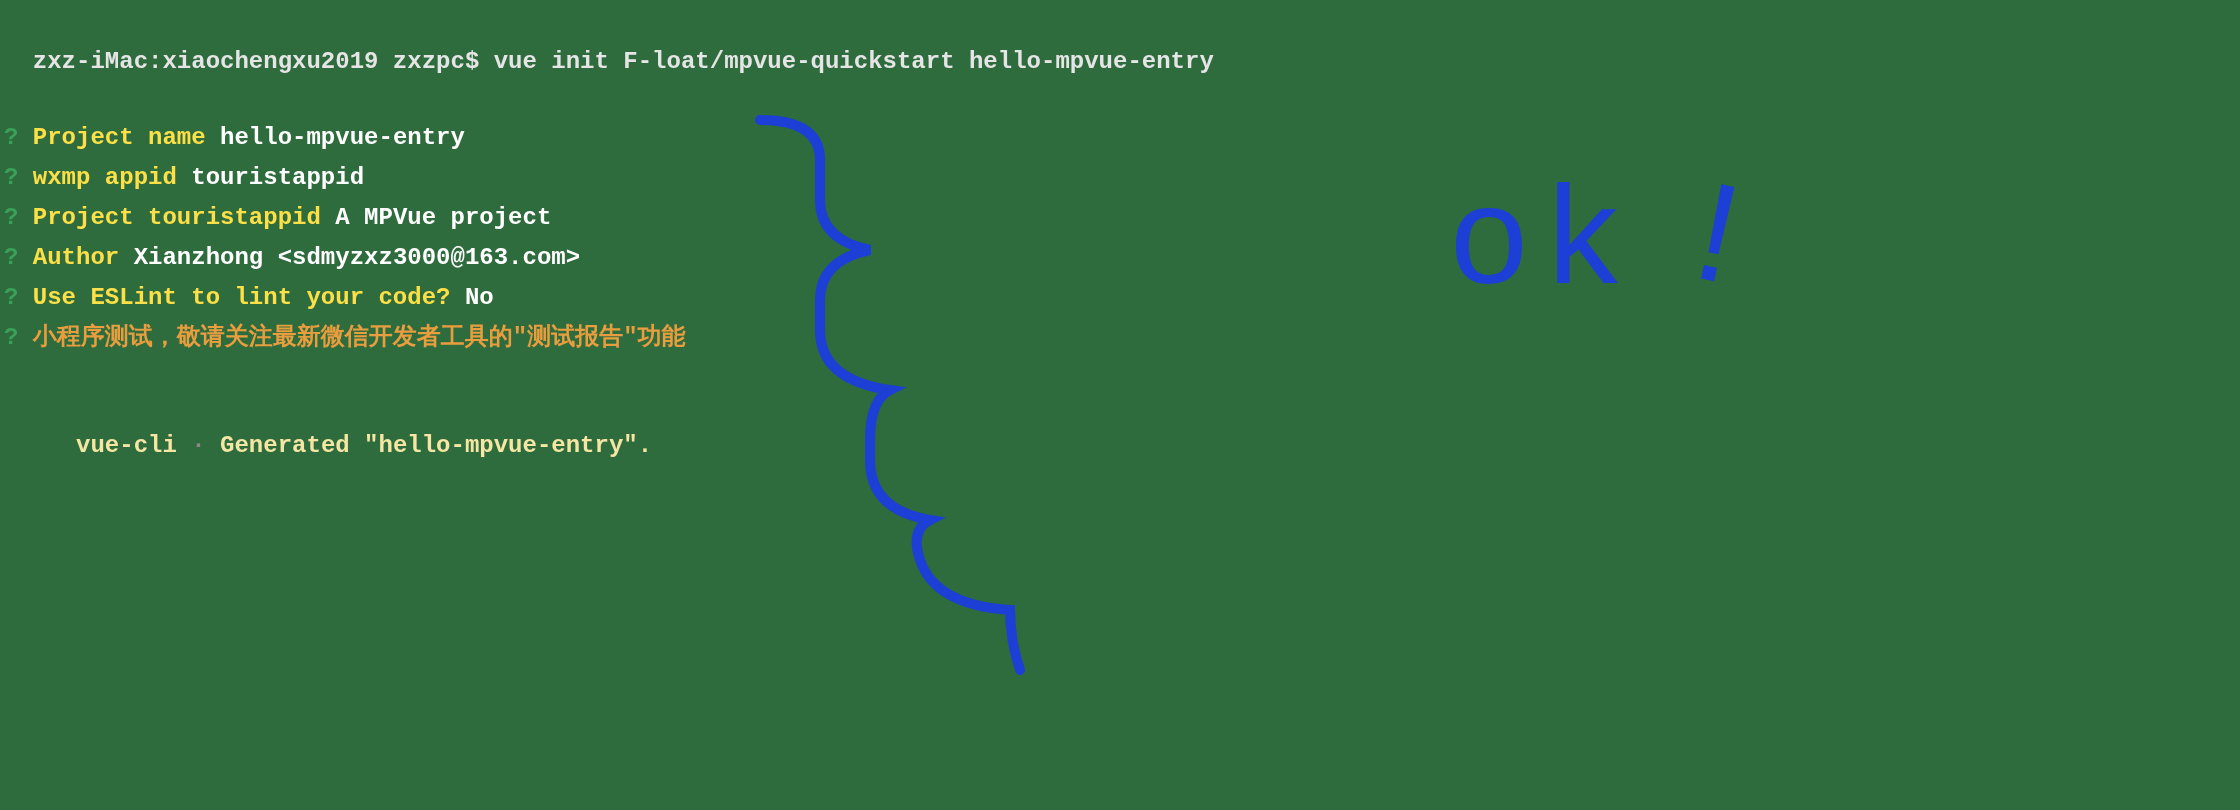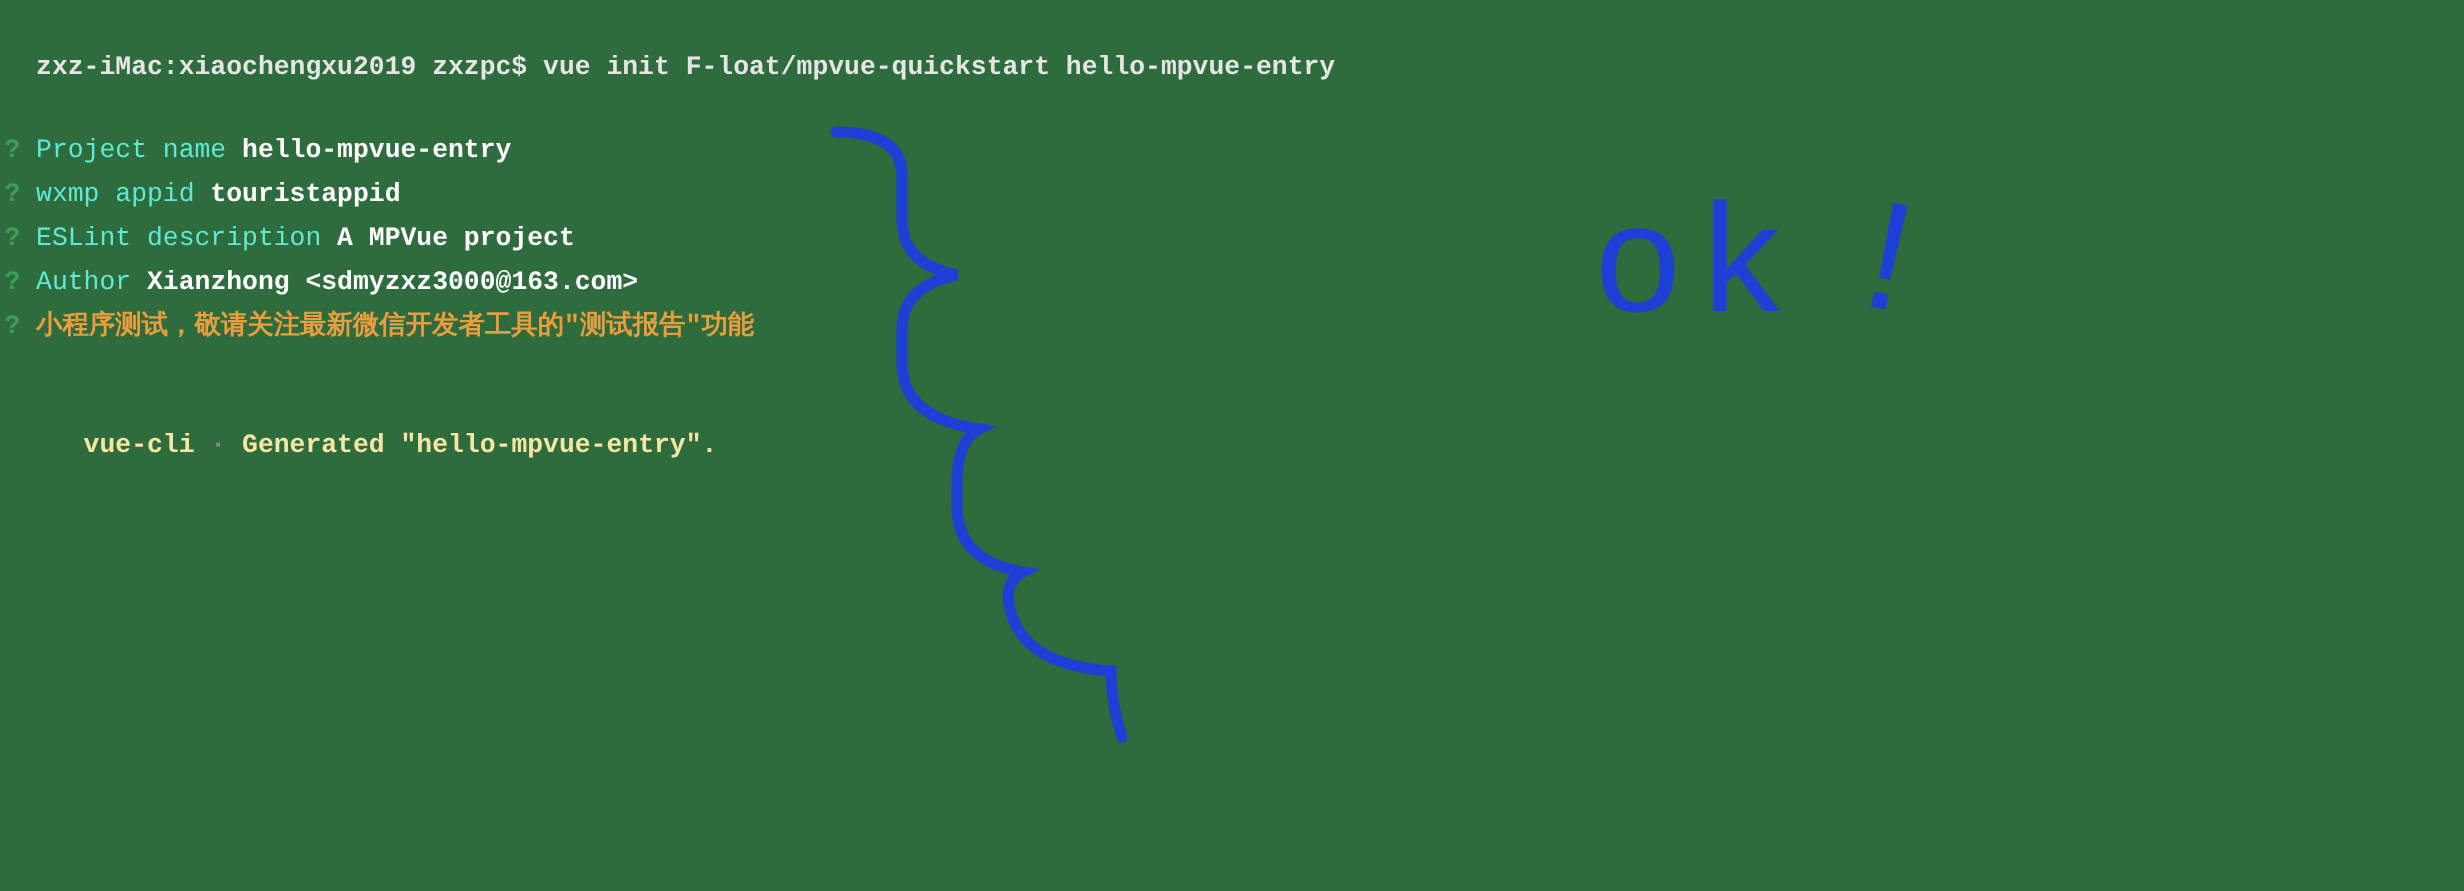--- a/index.html
+++ b/index.html
@@ -24,22 +24,22 @@
       white-space: pre-wrap;
       word-break: break-all;
     }
     .qa-line {
       margin-top: 4px;
     }
     .question-mark {
       color: #3aa05a;
     }
     .question-label {
-      color: #5eead4;
-      font-weight: normal;
+      color: #fde047;
+      font-weight: bold;
       margin-top: 40px;
     }
     .answer-value {
       color: #ffffff;
       margin-top: 20px;
     }
     .chinese-note {
       color: #e89d3e;
       font-weight: bold;
     }
@@ -81,22 +81,23 @@
 
 <div class="prompt-line">
   <span>zxz-iMac:xiaochengxu2019 zxzpc$ </span><span>vue init F-loat/mpvue-quickstart hello-mpvue-entry</span>
 </div>
 
 <div class="blank-line"></div>
 
 <div id="questions-container">
     <div class="qa-line"><span class="question-mark">? </span><span class="question-label">Project name</span> <span class="answer-value">hello-mpvue-entry</span></div>
     <div class="qa-line"><span class="question-mark">? </span><span class="question-label">wxmp appid</span> <span class="answer-value">touristappid</span></div>
-    <div class="qa-line"><span class="question-mark">? </span><span class="question-label">ESLint description</span> <span class="answer-value">A MPVue project</span></div>
+    <div class="qa-line"><span class="question-mark">? </span><span class="question-label">Project touristappid</span> <span class="answer-value">A MPVue project</span></div>
     <div class="qa-line"><span class="question-mark">? </span><span class="question-label">Author</span> <span class="answer-value">Xianzhong &lt;sdmyzxz3000@163.com&gt;</span></div>
+    <div class="qa-line"><span class="question-mark">? </span><span class="question-label">Use ESLint to lint your code?</span> <span class="answer-value">No</span></div>
     <div class="qa-line"><span class="question-mark">? </span><span class="chinese-note">小程序测试，敬请关注最新微信开发者工具的"测试报告"功能</span></div>
   </div>
 
 <div class="footer-line">
   <span>   vue-cli</span><span class="bullet"> · </span><span>Generated "hello-mpvue-entry".</span>
 </div>
 
 <svg class="annotation-svg" width="2240" height="810">
   <path d="M 760 120 
            Q 820 120 820 160

